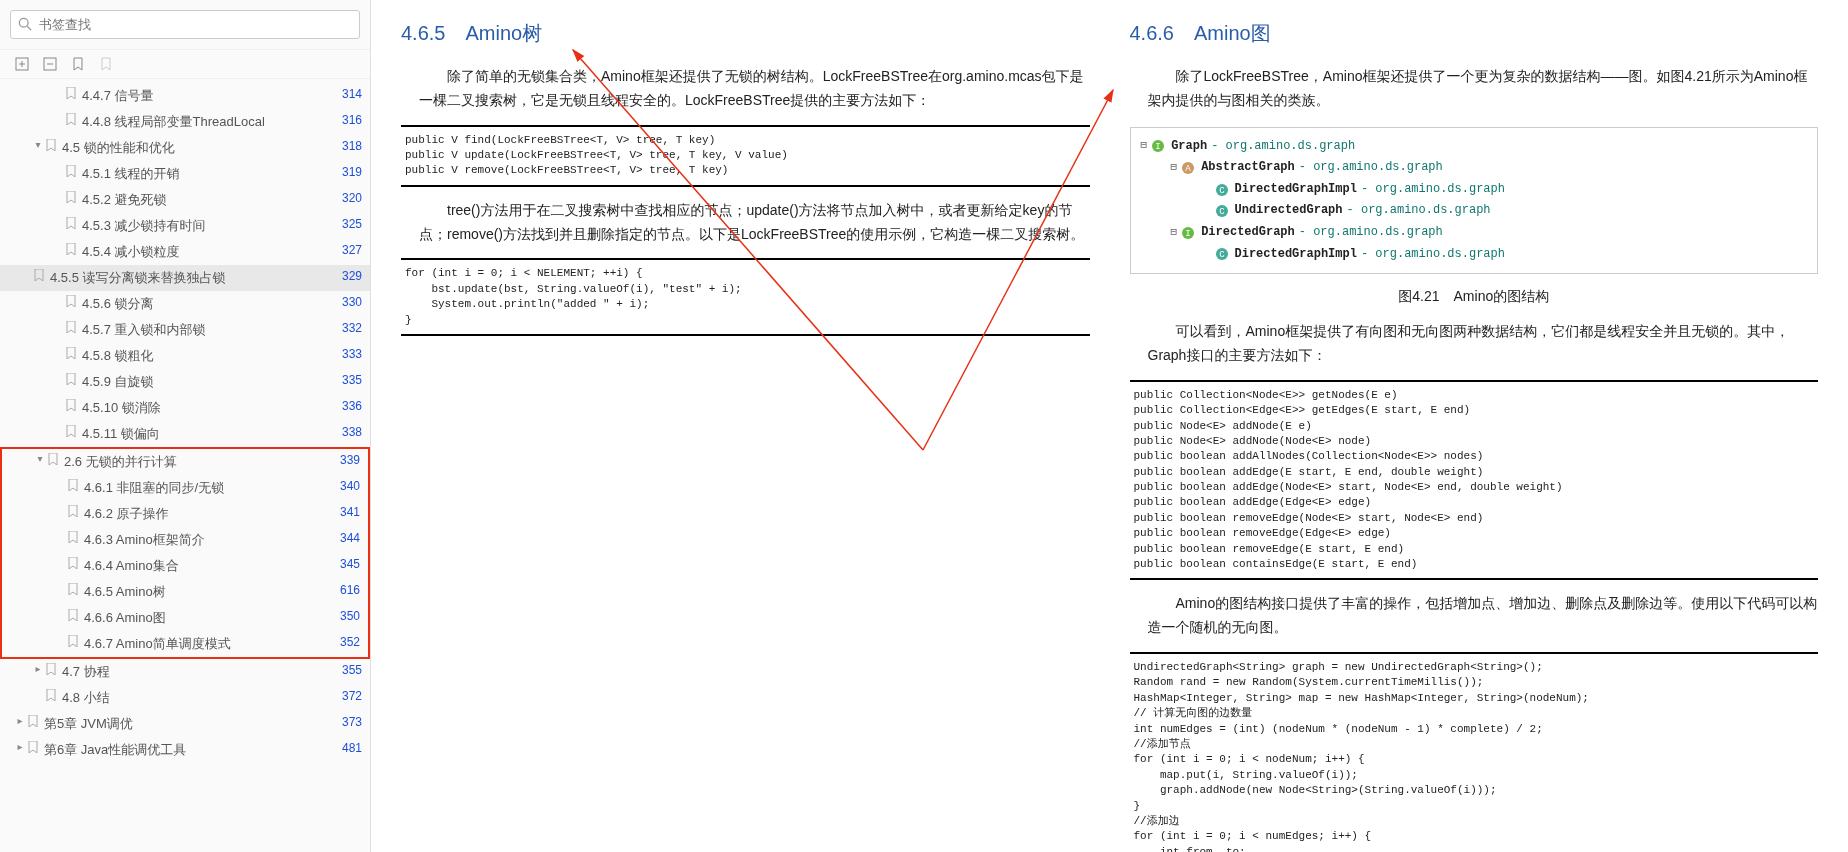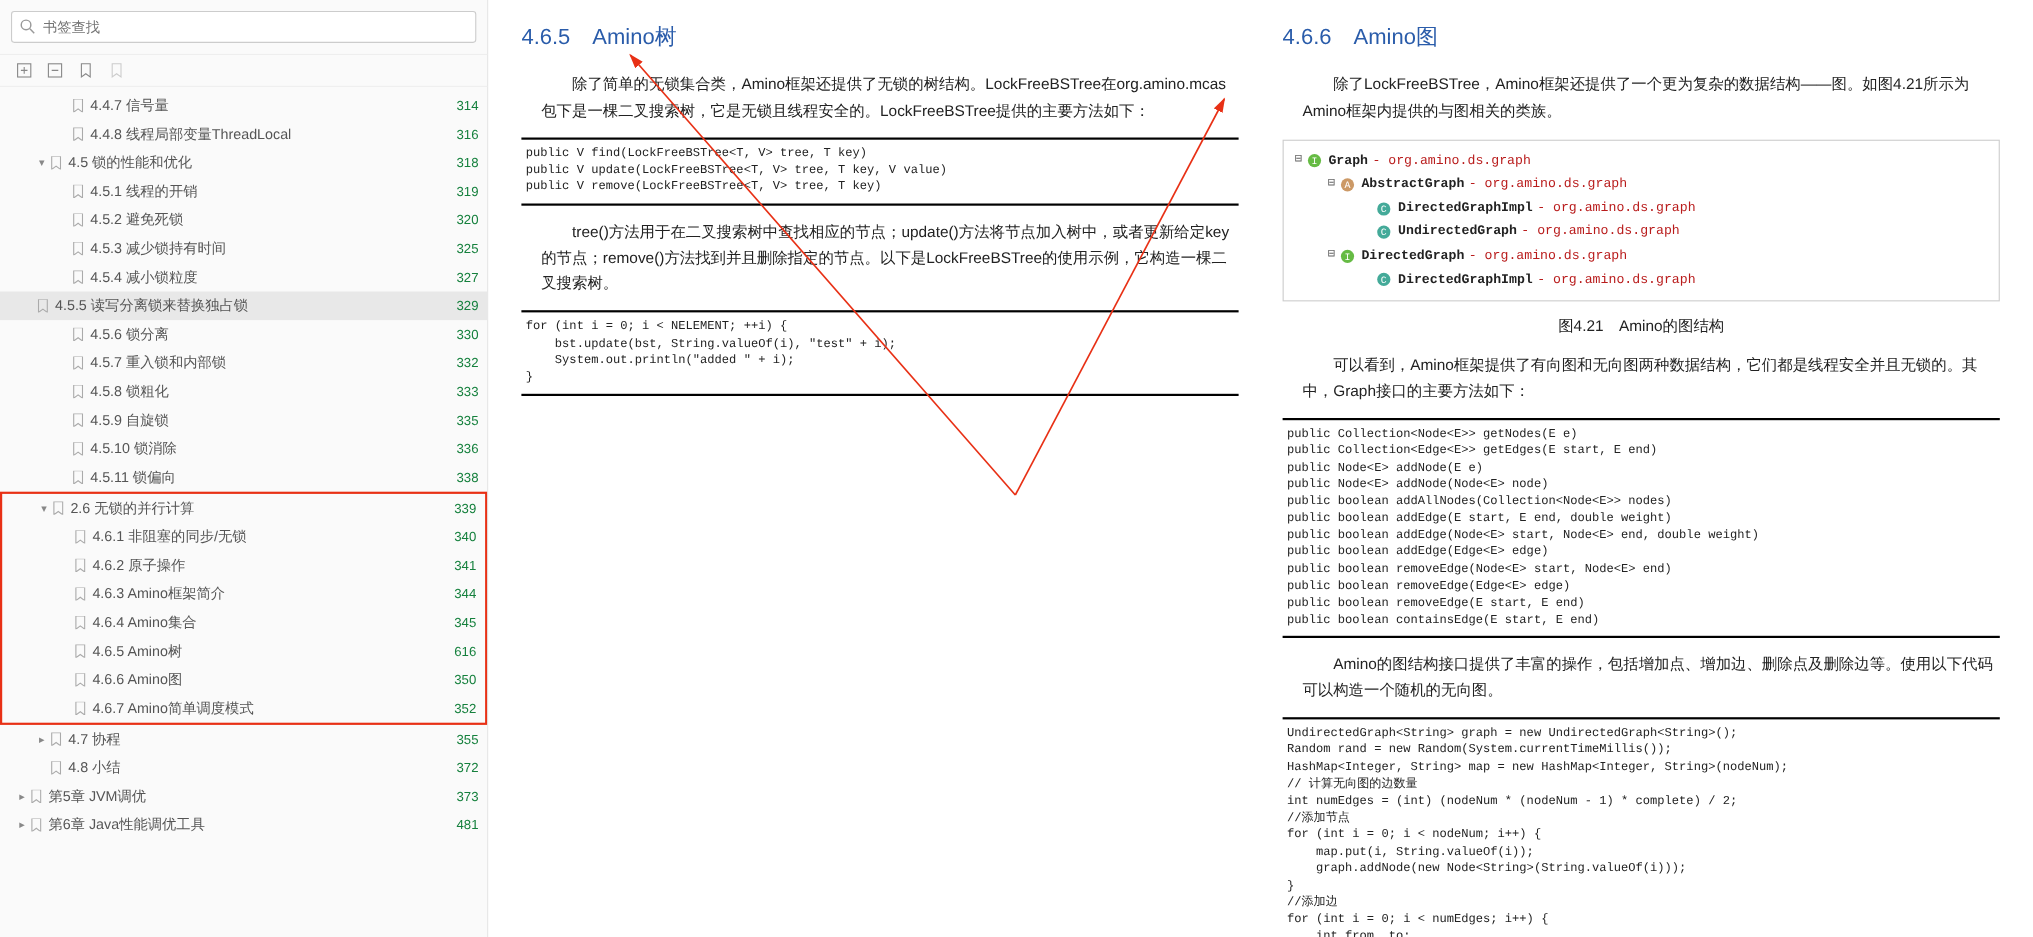--- a/index.html
+++ b/index.html
@@ -1,46 +1,46 @@
 <!DOCTYPE html>
 <html><head>
 <meta charset="utf-8">
 <style>
 * { box-sizing: border-box; margin: 0; padding: 0; }
 body { font-family: "Microsoft YaHei", Arial, sans-serif; display: flex; height: 852px; width: 1848px; background: #fff; }
-.sidebar { width: 444px; border-right: 1px solid #e0e0e0; display: flex; flex-direction: column; background: #fafafa; }
+.sidebar { width: 371px; border-right: 1px solid #e0e0e0; display: flex; flex-direction: column; background: #fafafa; }
 .search-bar { padding: 10px; border-bottom: 1px solid #eee; position: relative; }
 .search-input { width: 100%; padding: 6px 6px 6px 28px; border: 1px solid #ccc; border-radius: 3px; font-size: 13px; color: #999; background: #fff; }
 .search-icon { position: absolute; left: 18px; top: 17px; width: 14px; height: 14px; }
 .toolbar { display: flex; gap: 12px; padding: 6px 14px; border-bottom: 1px solid #eee; }
 .toolbar-icon { width: 16px; height: 16px; cursor: pointer; }
 .toc { flex: 1; overflow-y: auto; padding-top: 4px; }
-.toc-item { display: flex; align-items: center; padding: 4px 8px 4px 0; font-size: 13px; color: #555; cursor: pointer; }
+.toc-item { display: flex; align-items: flex-start; padding: 4px 8px 4px 0; font-size: 13px; color: #555; cursor: pointer; }
 .toc-item.selected { background: #e8e8e8; padding-left: 20px; }
 .toc-item .expand { width: 12px; display: inline-block; text-align: center; font-size: 10px; color: #888; margin-right: 2px; }
 .toc-item .bookmark { width: 10px; height: 12px; display: inline-block; margin-right: 6px; }
 .toc-item .label { flex: 1; }
-.toc-item .page { color: #15803d; font-size: 12px; margin-left: 2px; }
+.toc-item .page { color: #1d4ed8; font-size: 12px; margin-left: 2px; }
 .lvl0 { padding-left: 14px; }
 .lvl1 { padding-left: 32px; }
 .lvl2 { padding-left: 52px; }
 .red-box { border: 2px solid #e83015; }
 .content { flex: 1; display: flex; overflow: hidden; background: #fff; padding: 20px 30px; gap: 40px; }
 .col { flex: 1; font-size: 14px; color: #222; }
 .heading { color: #2a5caa; font-size: 20px; font-weight: normal; margin-bottom: 18px; }
 .para { text-indent: 2em; margin-bottom: 12px; line-height: 1.7; margin-left: 18px; }
 .code-block { font-family: "Courier New", monospace; font-size: 11px; white-space: pre; border-top: 2px solid #000; border-bottom: 2px solid #000; padding: 6px 4px; margin: 12px 0; line-height: 1.4; overflow: hidden; }
 .figure { border: 1px solid #ccc; padding: 8px 10px; margin: 14px 0; font-family: "Courier New", monospace; font-size: 12px; line-height: 1.8; }
 .fig-row { display: flex; align-items: center; }
 .fig-indent0 { padding-left: 0; }
 .fig-indent1 { padding-left: 30px; }
 .fig-indent2 { padding-left: 60px; }
 .tree-icon { display: inline-block; width: 14px; height: 14px; margin-right: 6px; }
 .fig-name { font-weight: bold; }
-.fig-pkg { color: #b91c1c; margin-left: 4px; font-weight: normal; }
+.fig-pkg { color: #0f766e; margin-left: 4px; font-weight: normal; }
 .caption { text-align: center; margin: 10px 0 14px 0; font-size: 14px; }
 svg.arrow { position: absolute; top: 0; left: 393px; width: 1455px; height: 852px; pointer-events: none; }
 </style>
 </head>
 <body>
 
 <div class="sidebar">
   <div class="search-bar">
     <svg class="search-icon" viewBox="0 0 16 16">
         <circle cx="6.5" cy="6.5" r="5" fill="none" stroke="#999" stroke-width="1.5"></circle>

